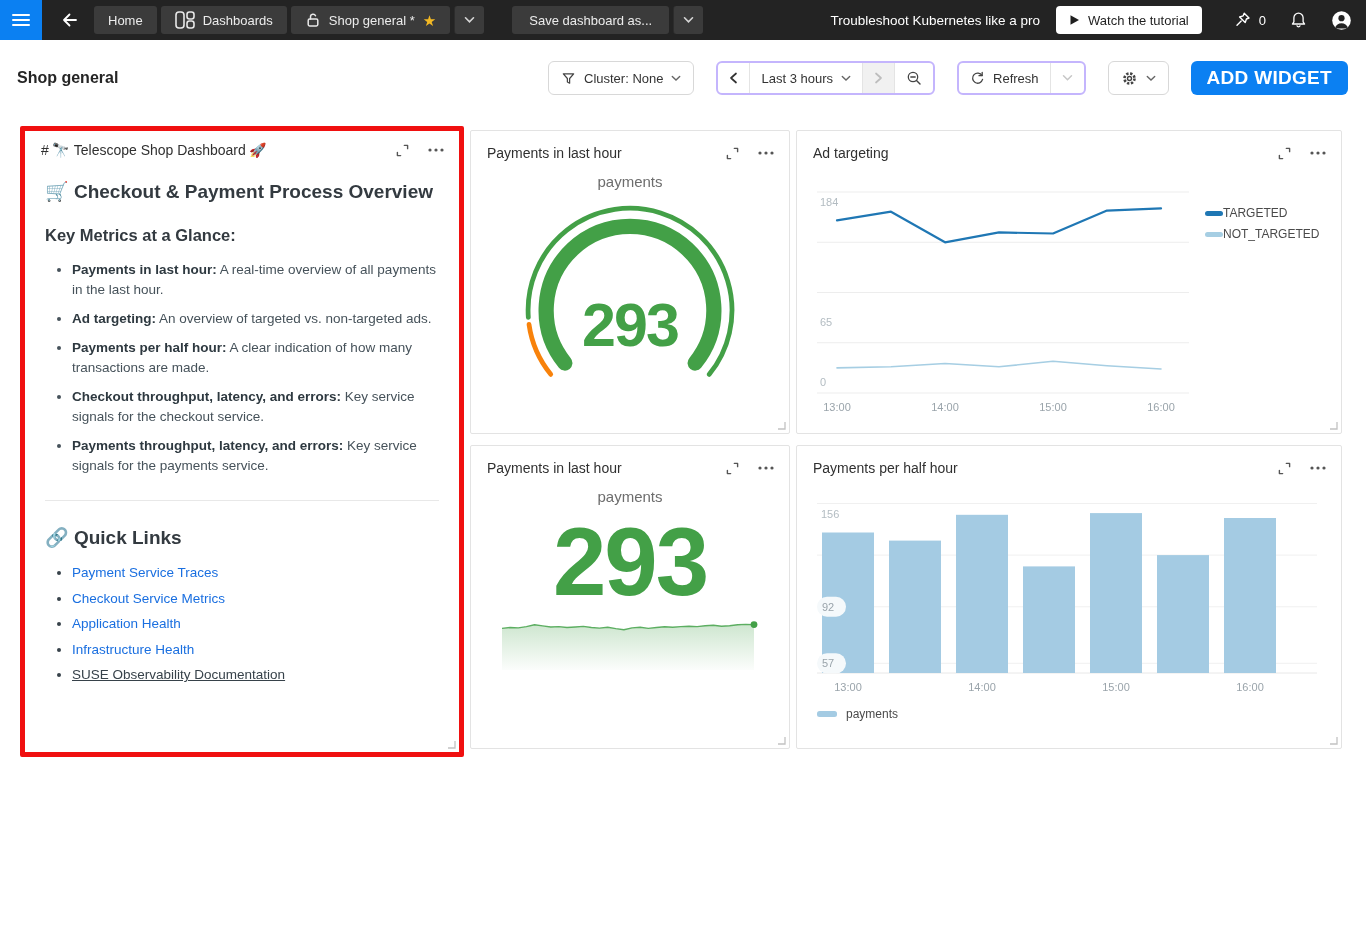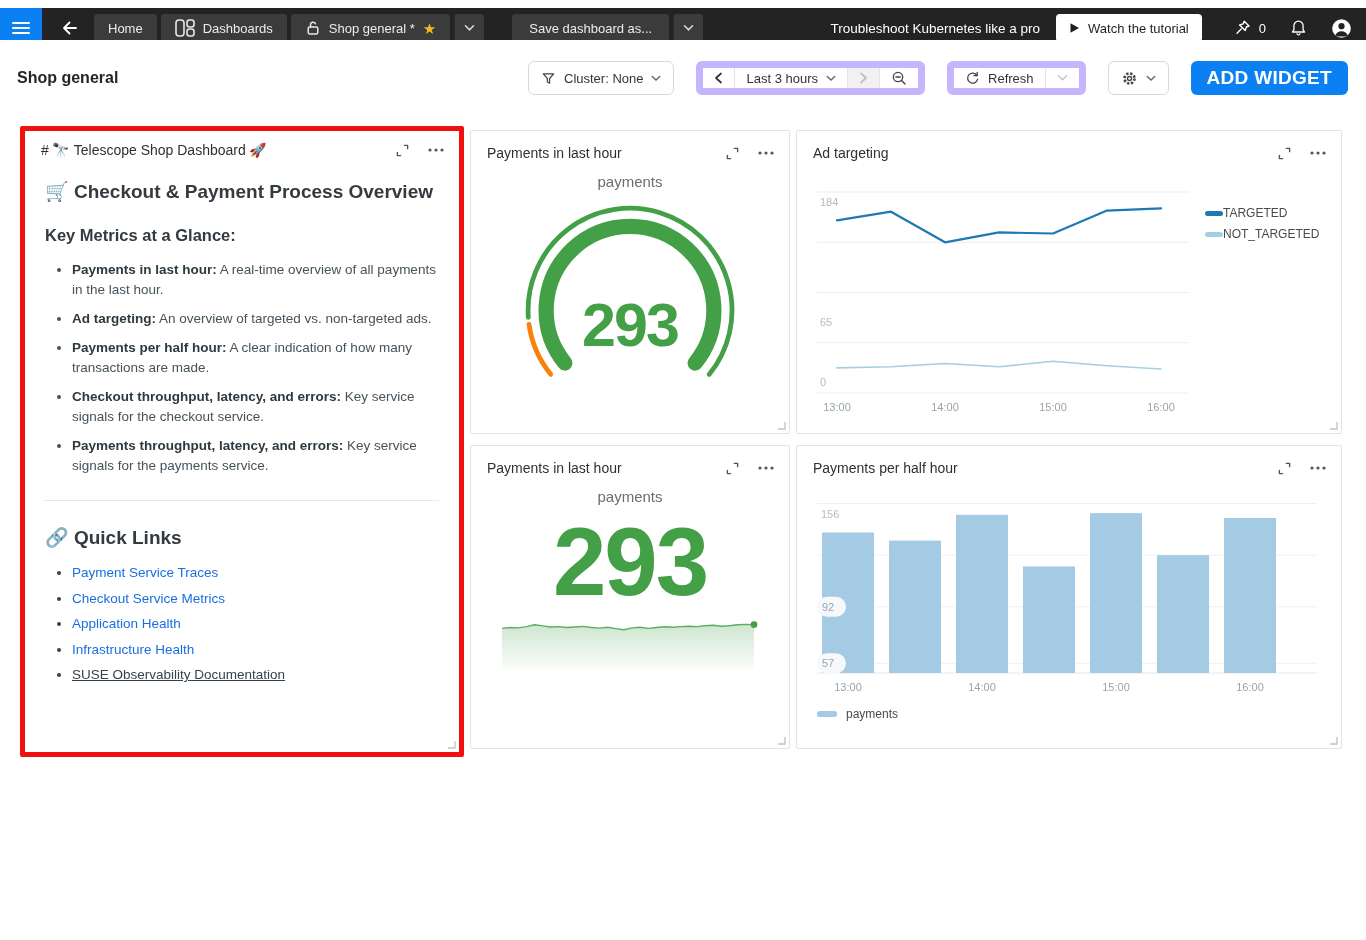--- a/index.html
+++ b/index.html
@@ -1,41 +1,41 @@
 <!DOCTYPE html>
 <html><head>
 <meta charset="utf-8">
 <style>
   * { box-sizing: border-box; margin: 0; padding: 0; }
   html,body { width:1366px; height:940px; }
   body { font-family:"Liberation Sans", sans-serif; background:#fff; overflow:hidden; }
   .app { position:relative; width:1366px; height:940px; background:#fff; }
 
   
-  .topnav { position:absolute; top:8px; left:0; width:1366px; height:40px; background:#232323; display:flex; align-items:center; }
+  .topnav { position:absolute; top:0; left:0; width:1366px; height:40px; background:#232323; display:flex; align-items:center; }
   .menu-btn { width:42px; height:40px; background:#0b80f2; display:flex; flex-direction:column; justify-content:center; align-items:center; gap:3px; cursor:pointer; flex:0 0 auto; }
   .menu-btn i { display:block; width:18px; height:2px; background:#fff; border-radius:1px; }
   .nav-iconbtn { margin-left:14px; margin-right:12px; width:26px; height:26px; display:flex; align-items:center; justify-content:center; flex:0 0 auto; }
   .nav-tab { height:28px; background:#3b3b3b; color:#ececec; font-size:13px; display:flex; align-items:center; gap:8px; padding:0 14px; border-radius:3px; margin-right:4px; cursor:pointer; white-space:nowrap; flex:0 0 auto; }
   .nav-tab .star { color:#f2b824; font-size:15px; line-height:1; }
   .nav-chev-seg { height:28px; width:30px; background:#3b3b3b; border-radius:3px; display:flex; align-items:center; justify-content:center; margin-right:4px; cursor:pointer; flex:0 0 auto; border-left:1px solid #2c2c2c; }
   .gap24 { width:24px; flex:0 0 auto; }
   .spacer { flex:1 1 auto; }
   .promo { color:#fff; font-size:13.5px; margin-right:16px; white-space:nowrap; }
   .tutorial-btn { height:28px; background:#fff; color:#1f1f1f; font-size:13px; border:none; border-radius:4px; display:flex; align-items:center; gap:8px; padding:0 13px; cursor:pointer; flex:0 0 auto; }
   .pin-group { display:flex; align-items:center; gap:7px; margin-left:32px; color:#fff; font-size:13px; cursor:pointer; }
   .bell-wrap { margin-left:24px; cursor:pointer; display:flex; }
   .avatar-wrap { margin:0 14px 0 24px; cursor:pointer; display:flex; }
 
   
   .pagehead { position:absolute; top:40px; left:0; width:1366px; height:76px; background:#fff; display:flex; align-items:center; padding:0 18px 0 17px; }
   .page-title { font-size:16px; font-weight:700; color:#252525; }
   .toolbar { margin-left:auto; display:flex; align-items:center; gap:22px; }
   .tbtn { height:34px; background:#fff; border:1px solid #d8d8d8; border-radius:6px; display:flex; align-items:center; gap:8px; padding:0 12px; font-size:13px; color:#333; cursor:pointer; }
-  .tgroup { height:34px; background:#fff; border:7px solid #c4b5fd; border-radius:6px; display:flex; align-items:stretch; overflow:hidden; }
+  .tgroup { height:34px; background:#fff; border:2px solid #c4b5fd; border-radius:6px; display:flex; align-items:stretch; overflow:hidden; }
   .tseg { display:flex; align-items:center; gap:8px; padding:0 11px; font-size:13px; color:#333; cursor:pointer; border-left:1px solid #e4e4e4; }
   .tseg:first-child { border-left:none; }
   .tseg.disabled { background:#f1f1f1; cursor:default; }
   .tseg.dim { color:#c4c4c4; cursor:default; }
   .add-widget { height:34px; background:#0b80f2; color:#fff; border:none; border-radius:6px; font-size:19px; font-weight:600; letter-spacing:.3px; padding:0 16px; cursor:pointer; }
 
   
   .widget { position:absolute; background:#fff; border:1px solid #e3e3e3; border-radius:2px; }
   .widget.highlight { border:5px solid #f01010; }
   .wtitle-row { display:flex; align-items:center; padding:13px 14px 0 16px; }

